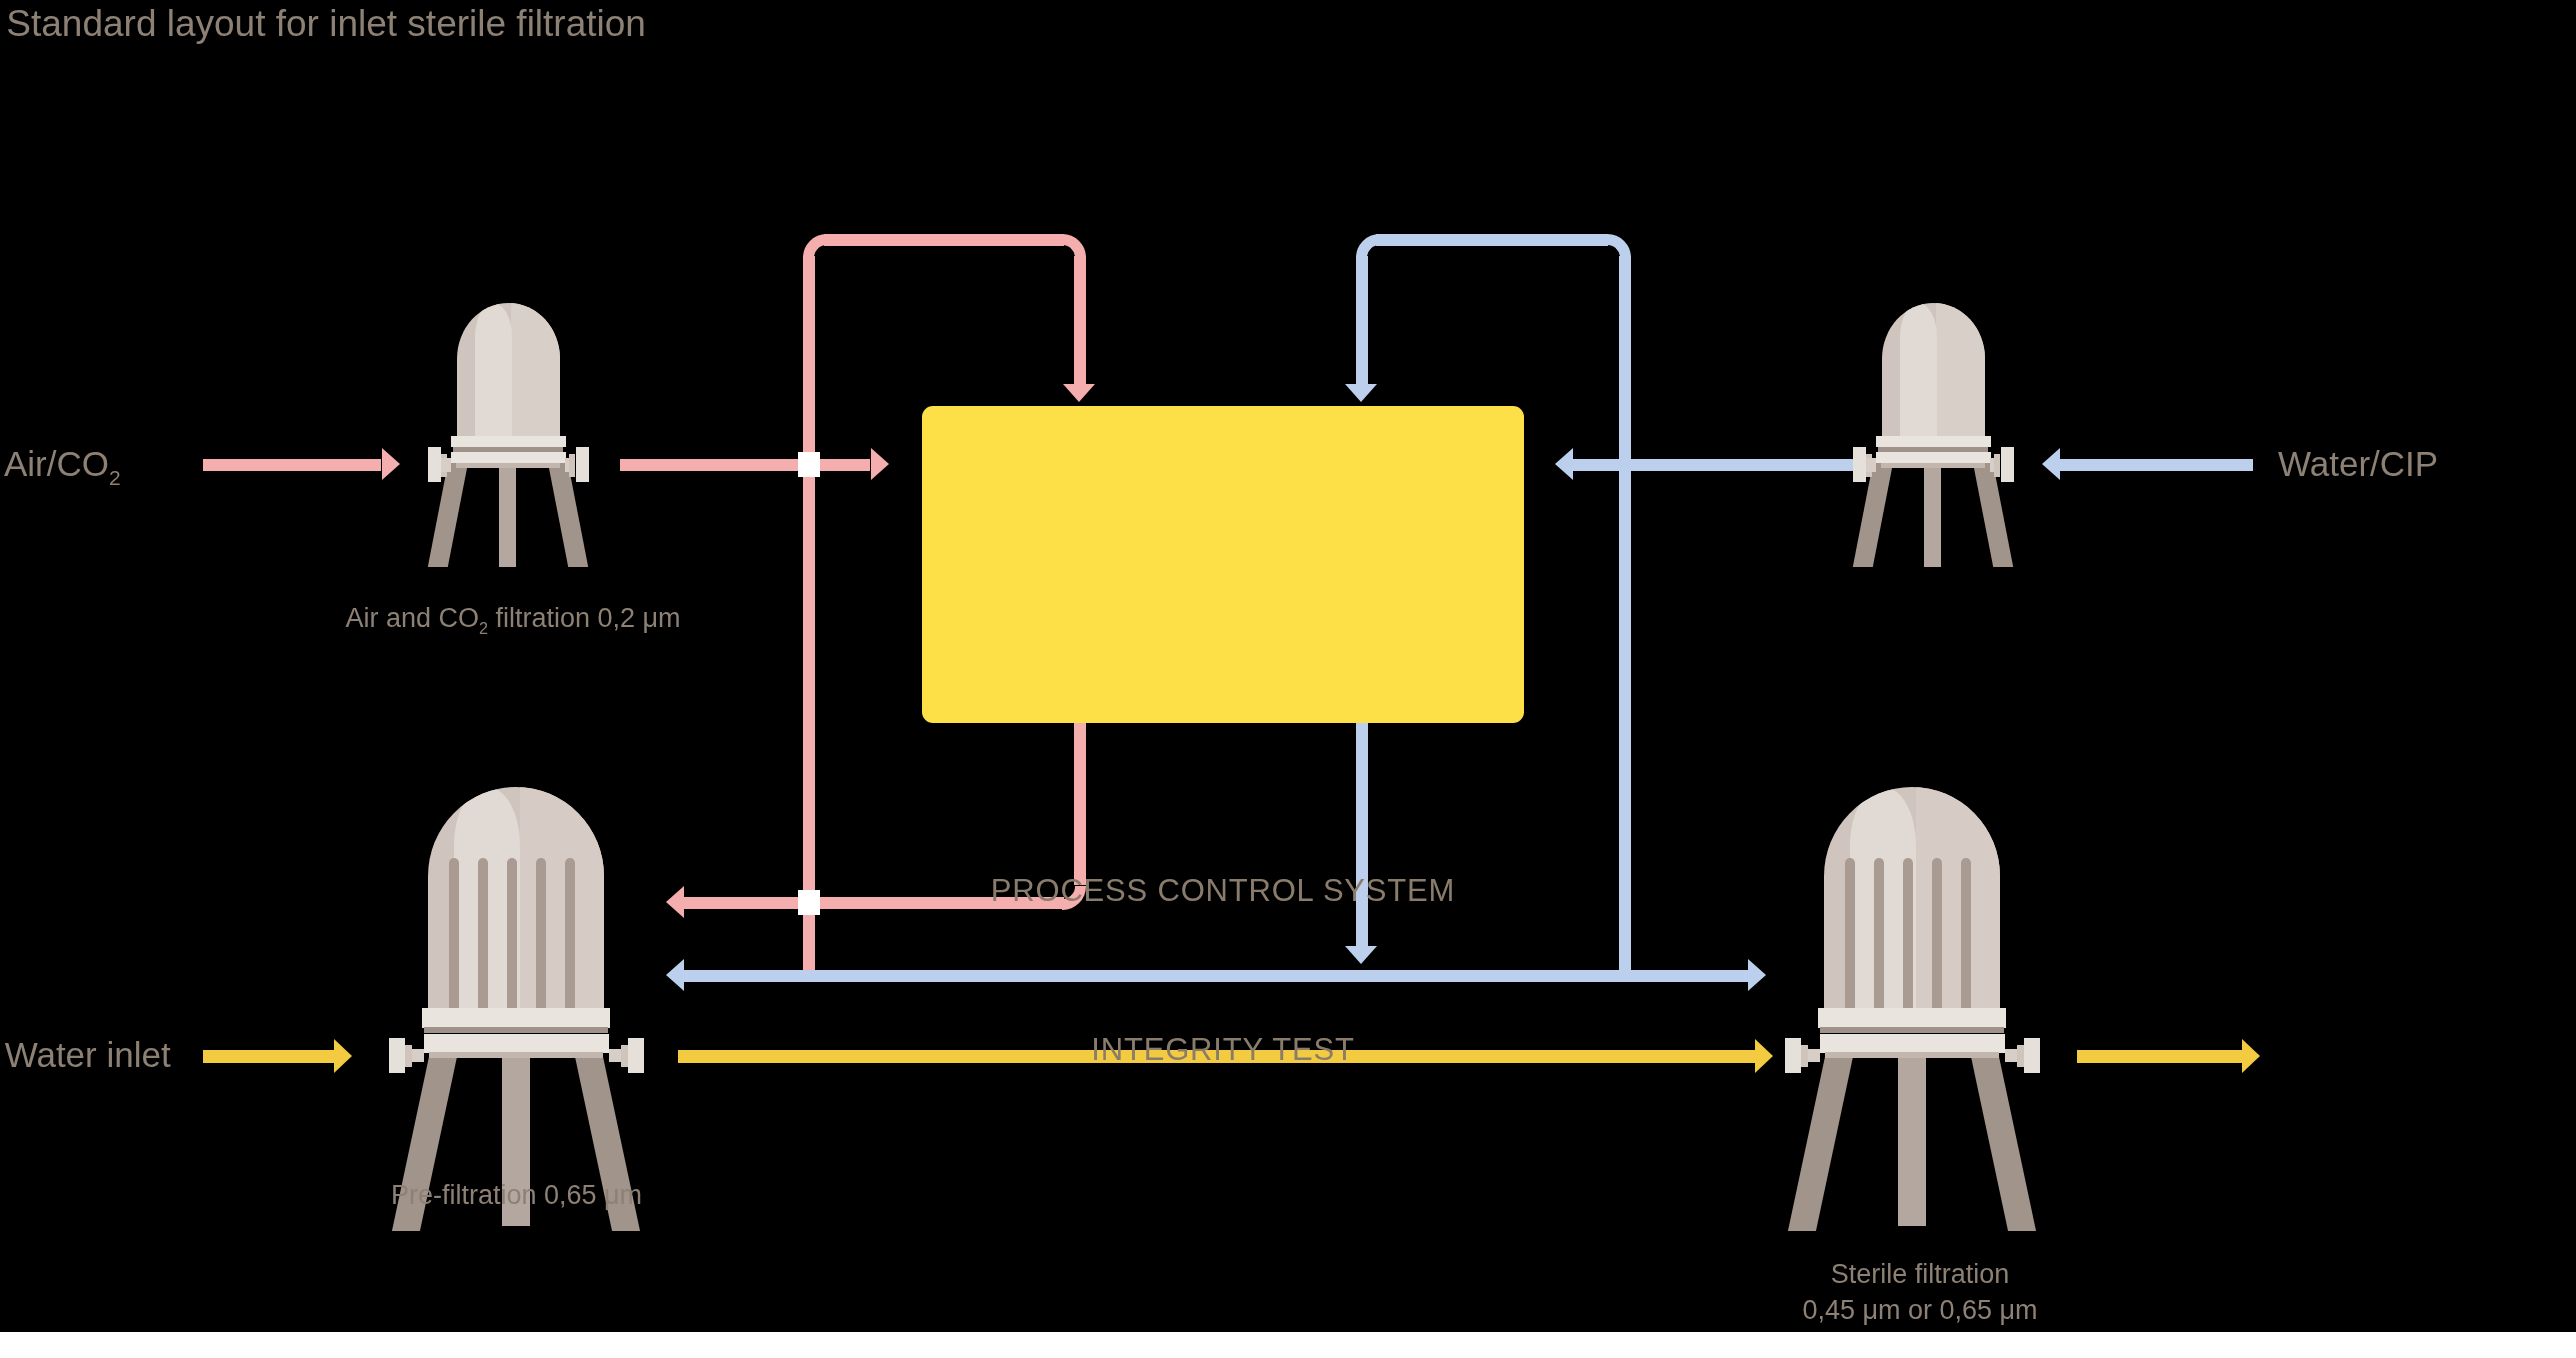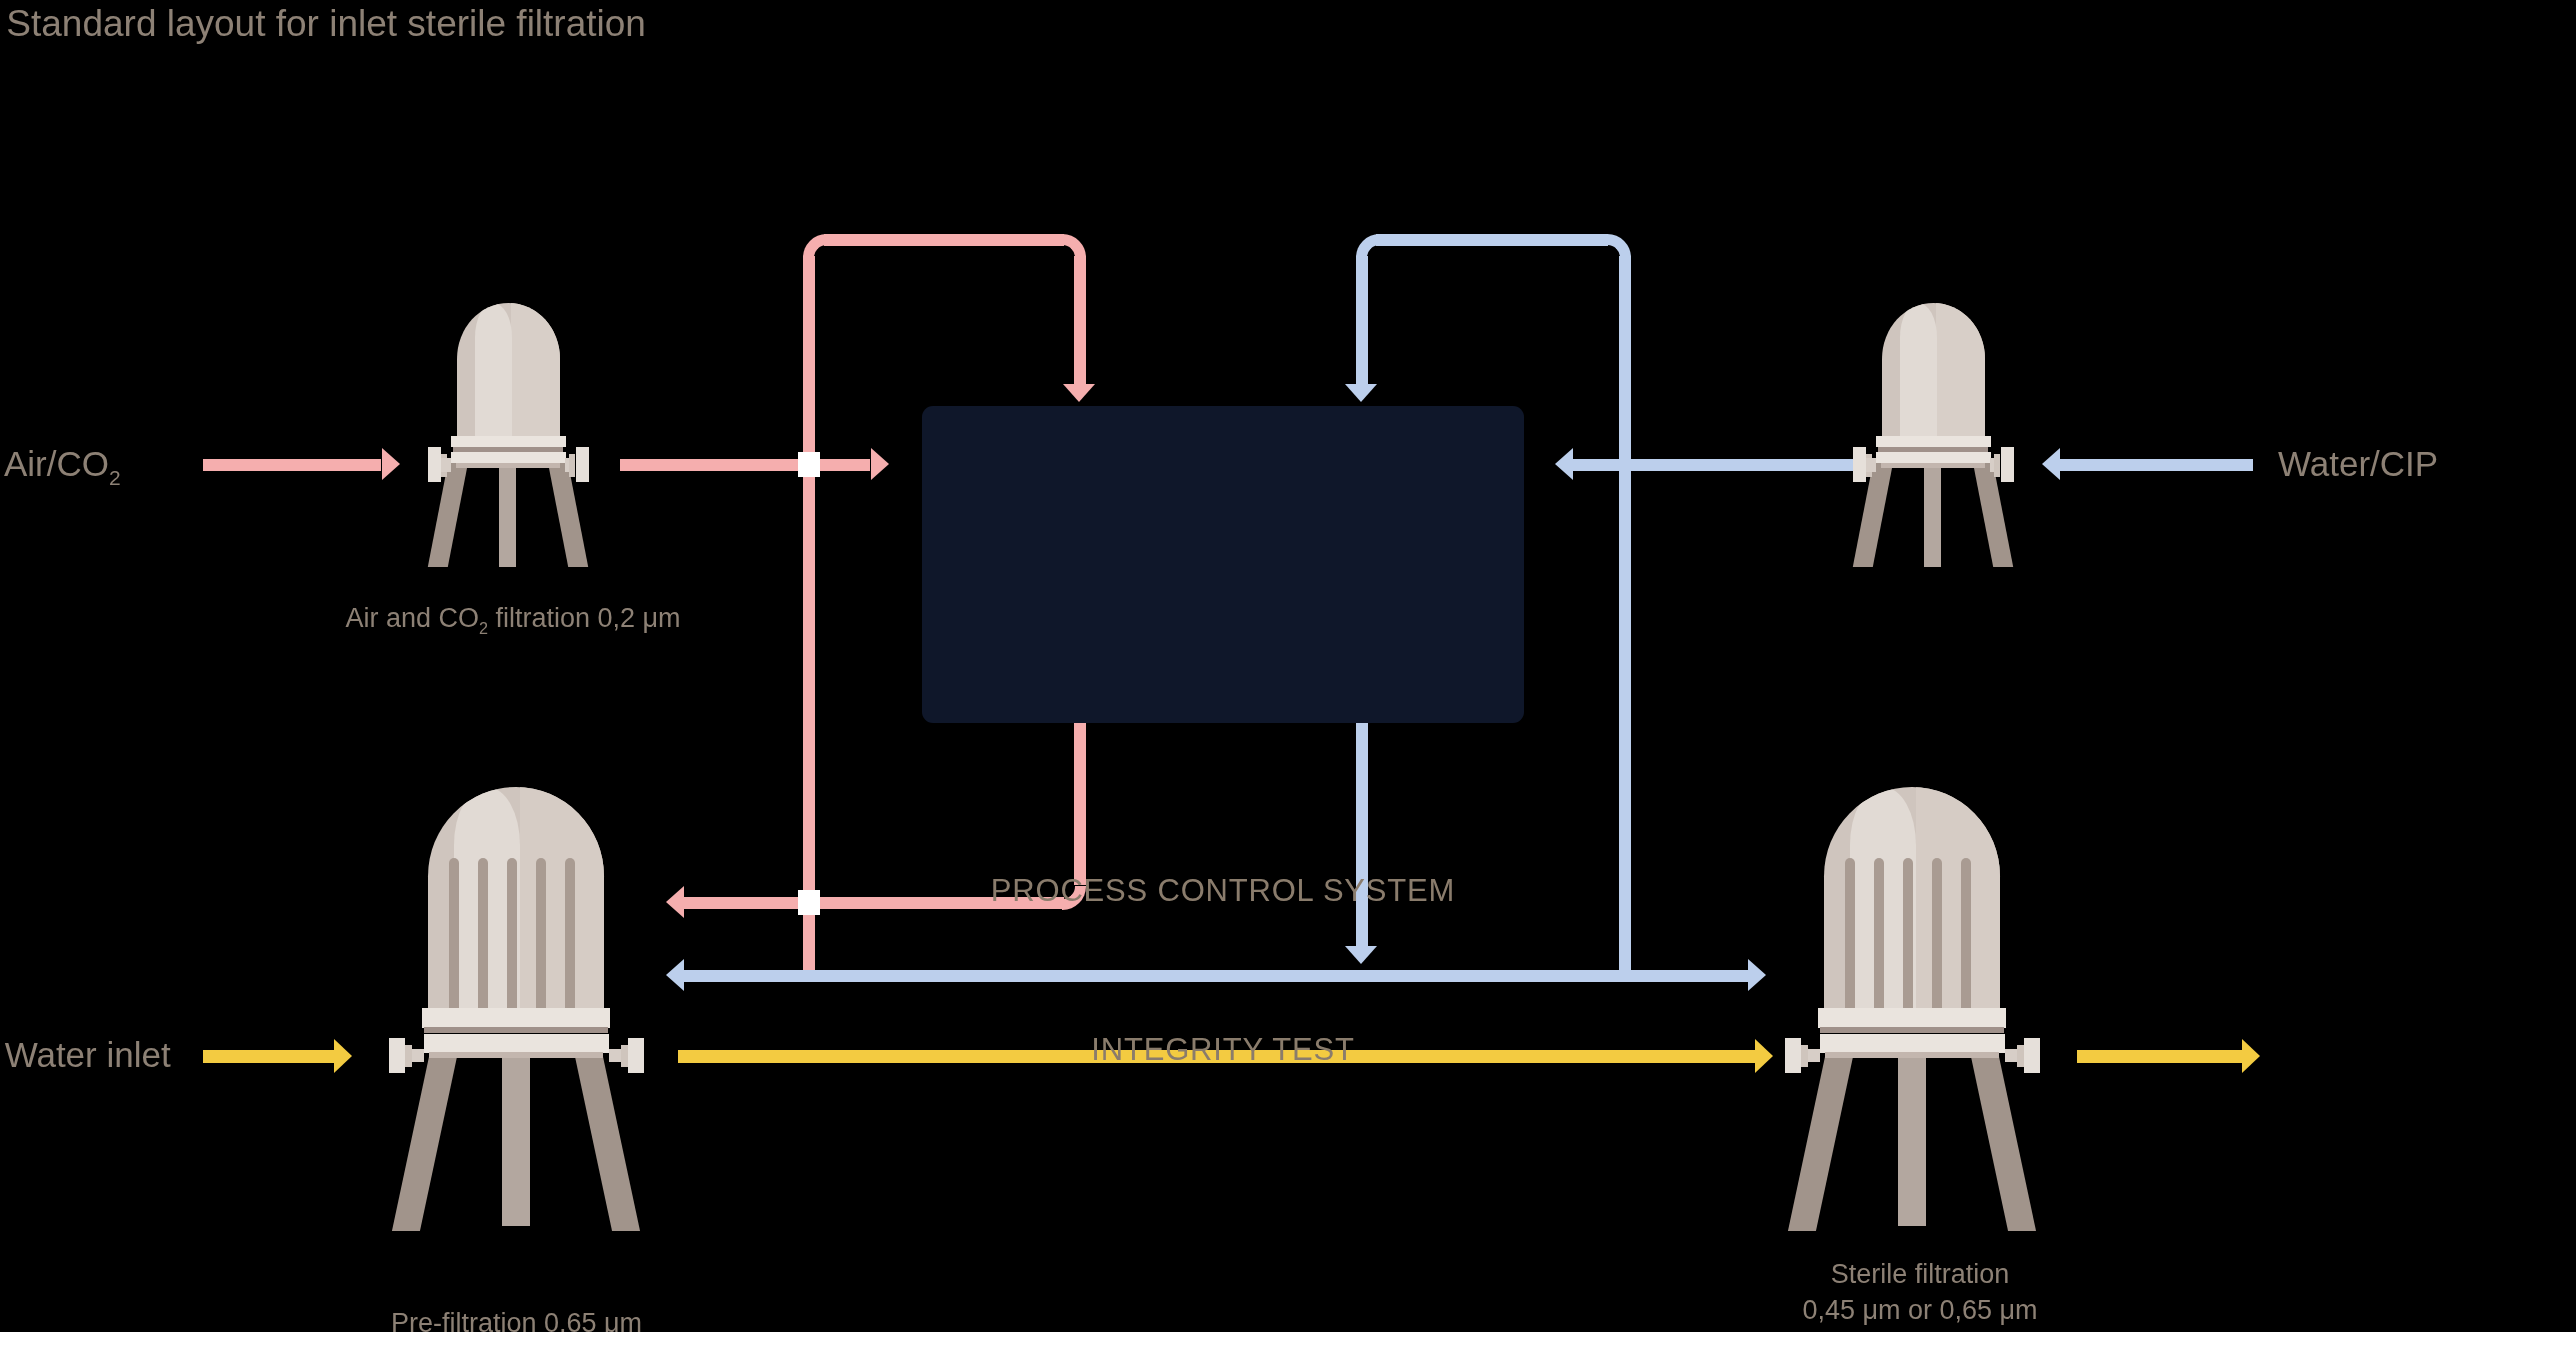--- a/index.html
+++ b/index.html
@@ -5,21 +5,21 @@
   html,body{margin:0;padding:0;background:#000;}
   .canvas{position:relative;width:2576px;height:1358px;background:#000;overflow:hidden;
           font-family:"Liberation Sans",sans-serif;}
   .abs{position:absolute;}
   
   .title{left:6.3px;top:3.1px;font-size:37px;color:#8d8175;letter-spacing:0;}
   .side-label{font-size:35px;color:#8d8175;white-space:nowrap;}
   .vessel-label{font-size:27px;color:#8d8175;text-align:center;white-space:nowrap;}
   .sub{font-size:0.6em;position:relative;top:0.42em;}
   
-  .cbox{left:922px;top:406px;width:602px;height:317px;background:#0f172a;border-radius:11px;}
+  .cbox{left:922px;top:406px;width:602px;height:317px;background:#fde047;border-radius:11px;}
   .cbox-line{position:absolute;left:0;width:100%;text-align:center;font-size:31px;
              color:#8a7c6c;letter-spacing:0.8px;line-height:35px;}
   
   .ln{position:absolute;}
   .pink{background:#f5aeae;}
   .blue{background:#bccfec;}
   .yellow{background:#f3cb41;}
   .h15{height:11.8px;} .w15{width:11.8px;}
   .hy{height:12.6px;}
   .head{position:absolute;width:0;height:0;}
@@ -226,21 +226,21 @@
   <div class="abs side-label" style="left:2278px;top:444px;">Water/CIP</div>
 
   <div class="abs side-label" style="left:4.7px;top:1035px;">Water inlet</div>
 
 
   <div class="abs vessel-label" style="left:309px;top:603px;width:408px;">
     <span>Air and CO</span><span class="sub">2</span><span> filtration 0,2 μm</span>
   </div>
 
 
-  <div class="abs vessel-label" style="left:320px;top:1308px;width:393px;">Pre-filtration 0,65 μm</div>
+  <div class="abs vessel-label" style="left:320px;top:1180px;width:393px;">Pre-filtration 0,65 μm</div>
 
   <div class="abs vessel-label" style="left:1716px;top:1256px;width:408px;line-height:36px;">
     <span>Sterile filtration</span><br>
     <span>0,45 μm or 0,65 μm</span>
   </div>
 
   <div class="abs white-band"></div>
 
 </div>
 

